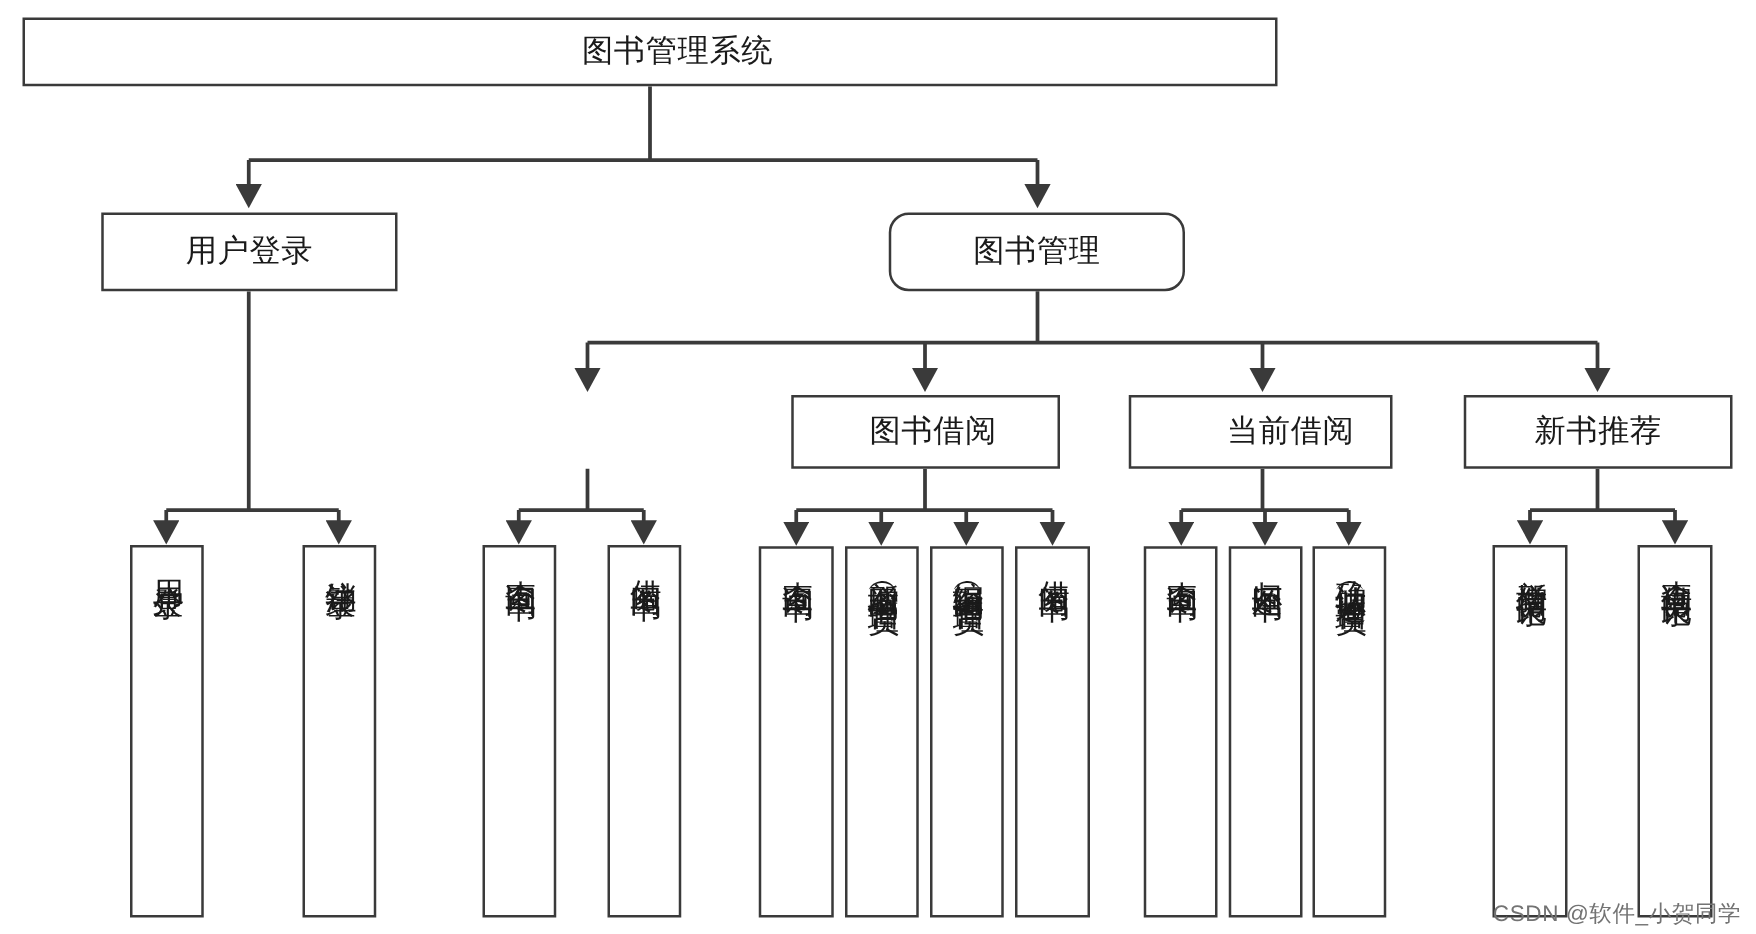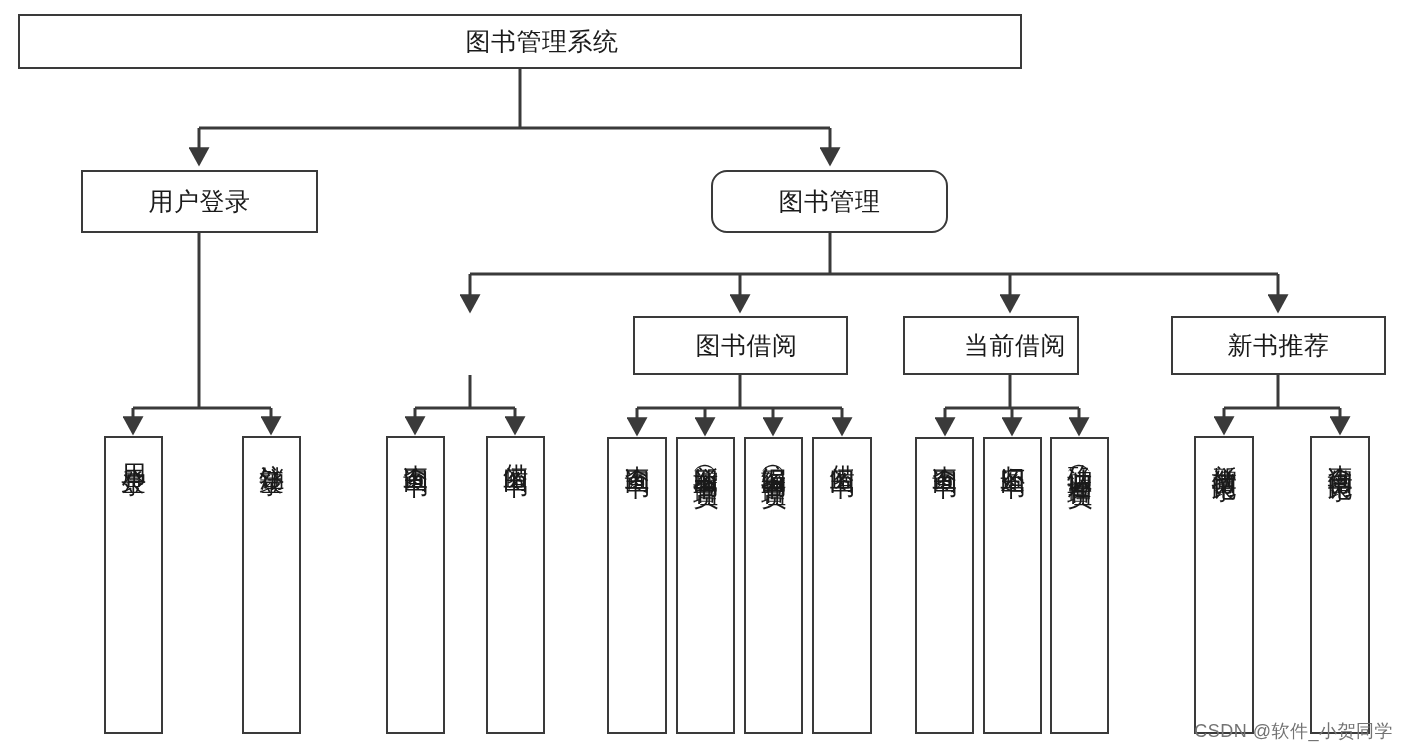--- a/index.html
+++ b/index.html
@@ -128,21 +128,21 @@
   <div class="node horizontal" style="left:81px; top:170px; width:237px; height:63px;">
     <span class="label">用户登录</span>
   </div>
   <div class="node horizontal" style="left:711px; top:170px; width:237px; height:63px;border-radius:16px;">
     <span class="label">图书管理</span>
   </div>
 
   <div class="node horizontal" style="left:633px; top:316px; width:215px; height:59px;padding-left:12px;">
     <span class="label">图书借阅</span>
   </div>
-  <div class="node horizontal" style="left:903px; top:316px; width:176px; height:59px;padding-left:48px;">
+  <div class="node horizontal" style="left:903px; top:316px; width:211px; height:59px;padding-left:48px;">
     <span class="label">当前借阅</span>
   </div>
   <div class="node horizontal" style="left:1171px; top:316px; width:215px; height:59px;">
     <span class="label">新书推荐</span>
   </div>
 
   <div class="node vertical" style="left:104px; top:436px; width:59px; height:298px;">
     <span class="label">用户登录</span>
   </div>
   <div class="node vertical" style="left:242px; top:436px; width:59px; height:298px;">

